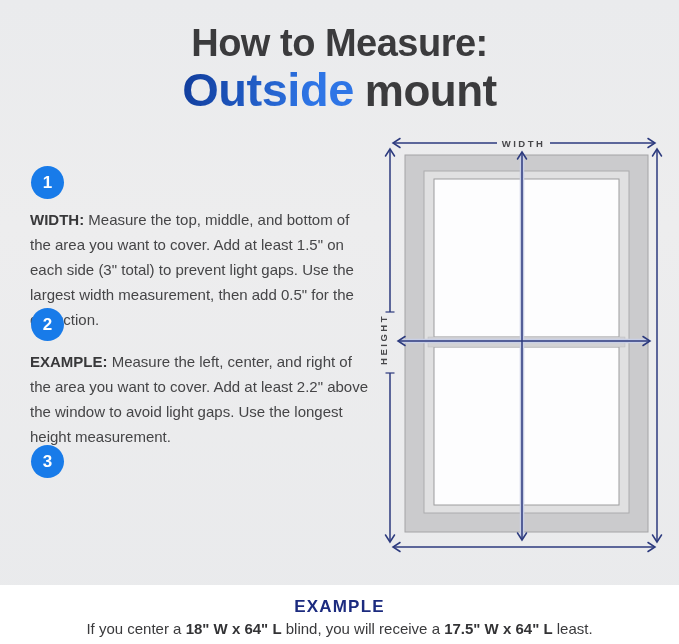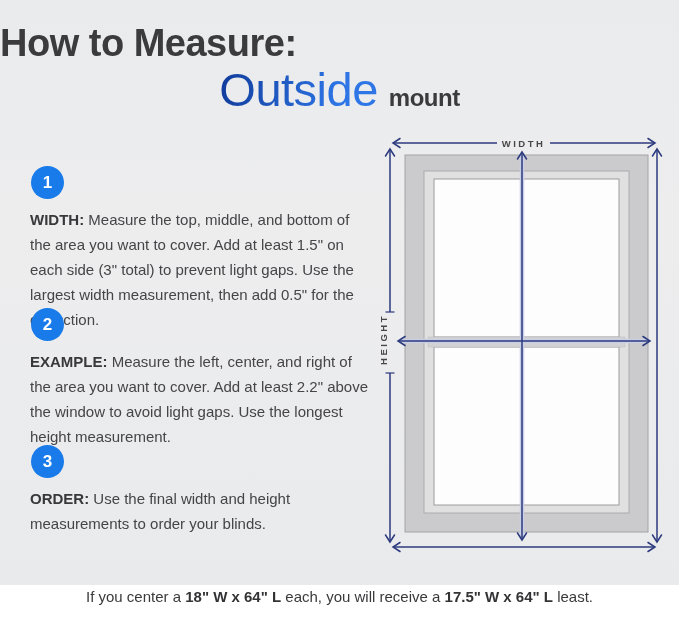--- a/index.html
+++ b/index.html
@@ -23,34 +23,34 @@
   *{margin:0;padding:0;box-sizing:border-box;}
   html,body{background:#f4f4f5;}
   .page{
     position:relative;
     width:679px;height:644px;
     font-family:"Liberation Sans", sans-serif;
     background:linear-gradient(180deg,#eaebed 0%,#ededee 35%,#e9eaec 100%);
     overflow:hidden;
   }
   
-  .title-block{position:absolute;top:22px;left:0;width:100%;}
+  .title-block{position:absolute;top:22px;left:0;width:100%;text-align:center;}
   .title-line1{
     font-size:38px;font-weight:700;color:var(--c-ink);letter-spacing:-0.5px;
   }
   .title-line2{
     margin-top:-3px;display:flex;justify-content:center;align-items:baseline;gap:11px;
   }
   .title-highlight{
-    font-size:47px;font-weight:400;letter-spacing:-0.5px;
+    font-size:47px;font-weight:700;letter-spacing:-0.5px;
     background:linear-gradient(100deg,var(--c-grad1) 5%,var(--c-grad2) 75%);
     -webkit-background-clip:text;background-clip:text;
     color:transparent;
   }
-  .title-suffix{font-size:24px;font-weight:600;color:var(--c-ink);letter-spacing:-0.5px;}
+  .title-suffix{font-size:44px;font-weight:600;color:var(--c-ink);letter-spacing:-0.5px;}
   
   .step{position:absolute;left:30px;width:340px;}
   .step-1{top:166px;}
   .step-2{top:308px;}
   .step-3{top:445px;}
   .badge{
     width:33px;height:33px;border-radius:50%;
     background:var(--c-accent);color:#ffffff;
     display:flex;align-items:center;justify-content:center;
     font-size:17px;font-weight:700;margin-left:1px;
@@ -98,21 +98,20 @@
     <p class="step-text"><strong>WIDTH:</strong><span> Measure the top, middle, and bottom of the area you want to cover. Add at least 1.5" on each side (3" total) to prevent light gaps. Use the largest width measurement, then add 0.5" for the deduction.</span></p>
   </div>
 
   <div class="step step-2">
     <div class="badge">2</div>
     <p class="step-text"><strong>EXAMPLE:</strong><span> Measure the left, center, and right of the area you want to cover. Add at least 2.2" above the window to avoid light gaps. Use the longest height measurement.</span></p>
   </div>
 
   <div class="step step-3">
     <div class="badge">3</div>
-    <p class="step-text"><strong>ORDER:</strong><span> Use the final width and height measurements to order your blinds.</span></p>
   </div>
 
   <svg class="diagram-svg" viewBox="0 0 679 644" aria-hidden="true">
     <defs>
       <marker id="ah" viewBox="-9 -6 12 12" markerWidth="12" markerHeight="12" refX="0" refY="0" orient="auto-start-reverse" markerUnits="userSpaceOnUse">
         <path d="M-7,-4.5 L0,0 L-7,4.5" fill="none" stroke="#2c3a7e" stroke-width="1.5" stroke-linecap="round"></path>
       </marker>
     </defs>
 
     <g>
@@ -142,16 +141,17 @@
 
       <line x1="522" y1="152" x2="522" y2="540" marker-start="url(#ah)" marker-end="url(#ah)"></line>
       <line x1="398" y1="341" x2="650" y2="341" marker-start="url(#ah)" marker-end="url(#ah)"></line>
     </g>
 
     <text x="523.5" y="146.5" text-anchor="middle">WIDTH</text>
     <text x="390" y="342.5" text-anchor="middle" transform="rotate(-90 387 342.5)">HEIGHT</text>
   </svg>
 
   <div class="footer">
-    <div class="example-line"><span>If you center a </span><strong>18" W x 64" L</strong><span> each, you will receive a </span><strong>17.5" W x 64" L</strong><span> least.</span></div>
+    <div class="example-heading">EXAMPLE</div>
+    <div class="example-line"><span>If you center a </span><strong>18" W x 64" L</strong><span> blind, you will receive a </span><strong>17.5" W x 64" L</strong><span> least.</span></div>
   </div>
 
 </div>
 
 </body></html>

